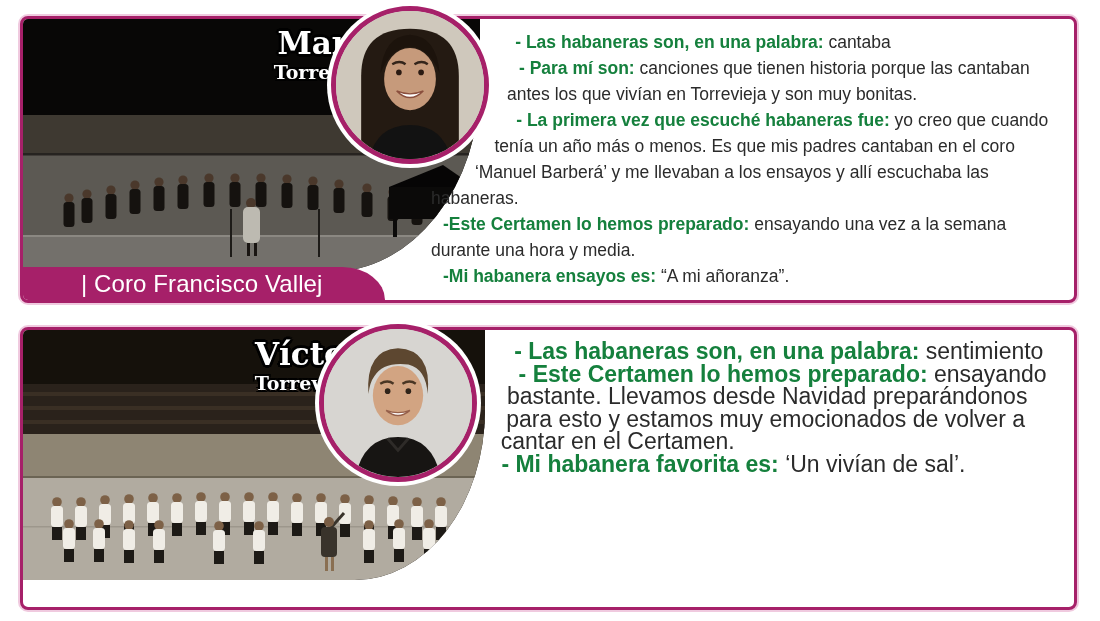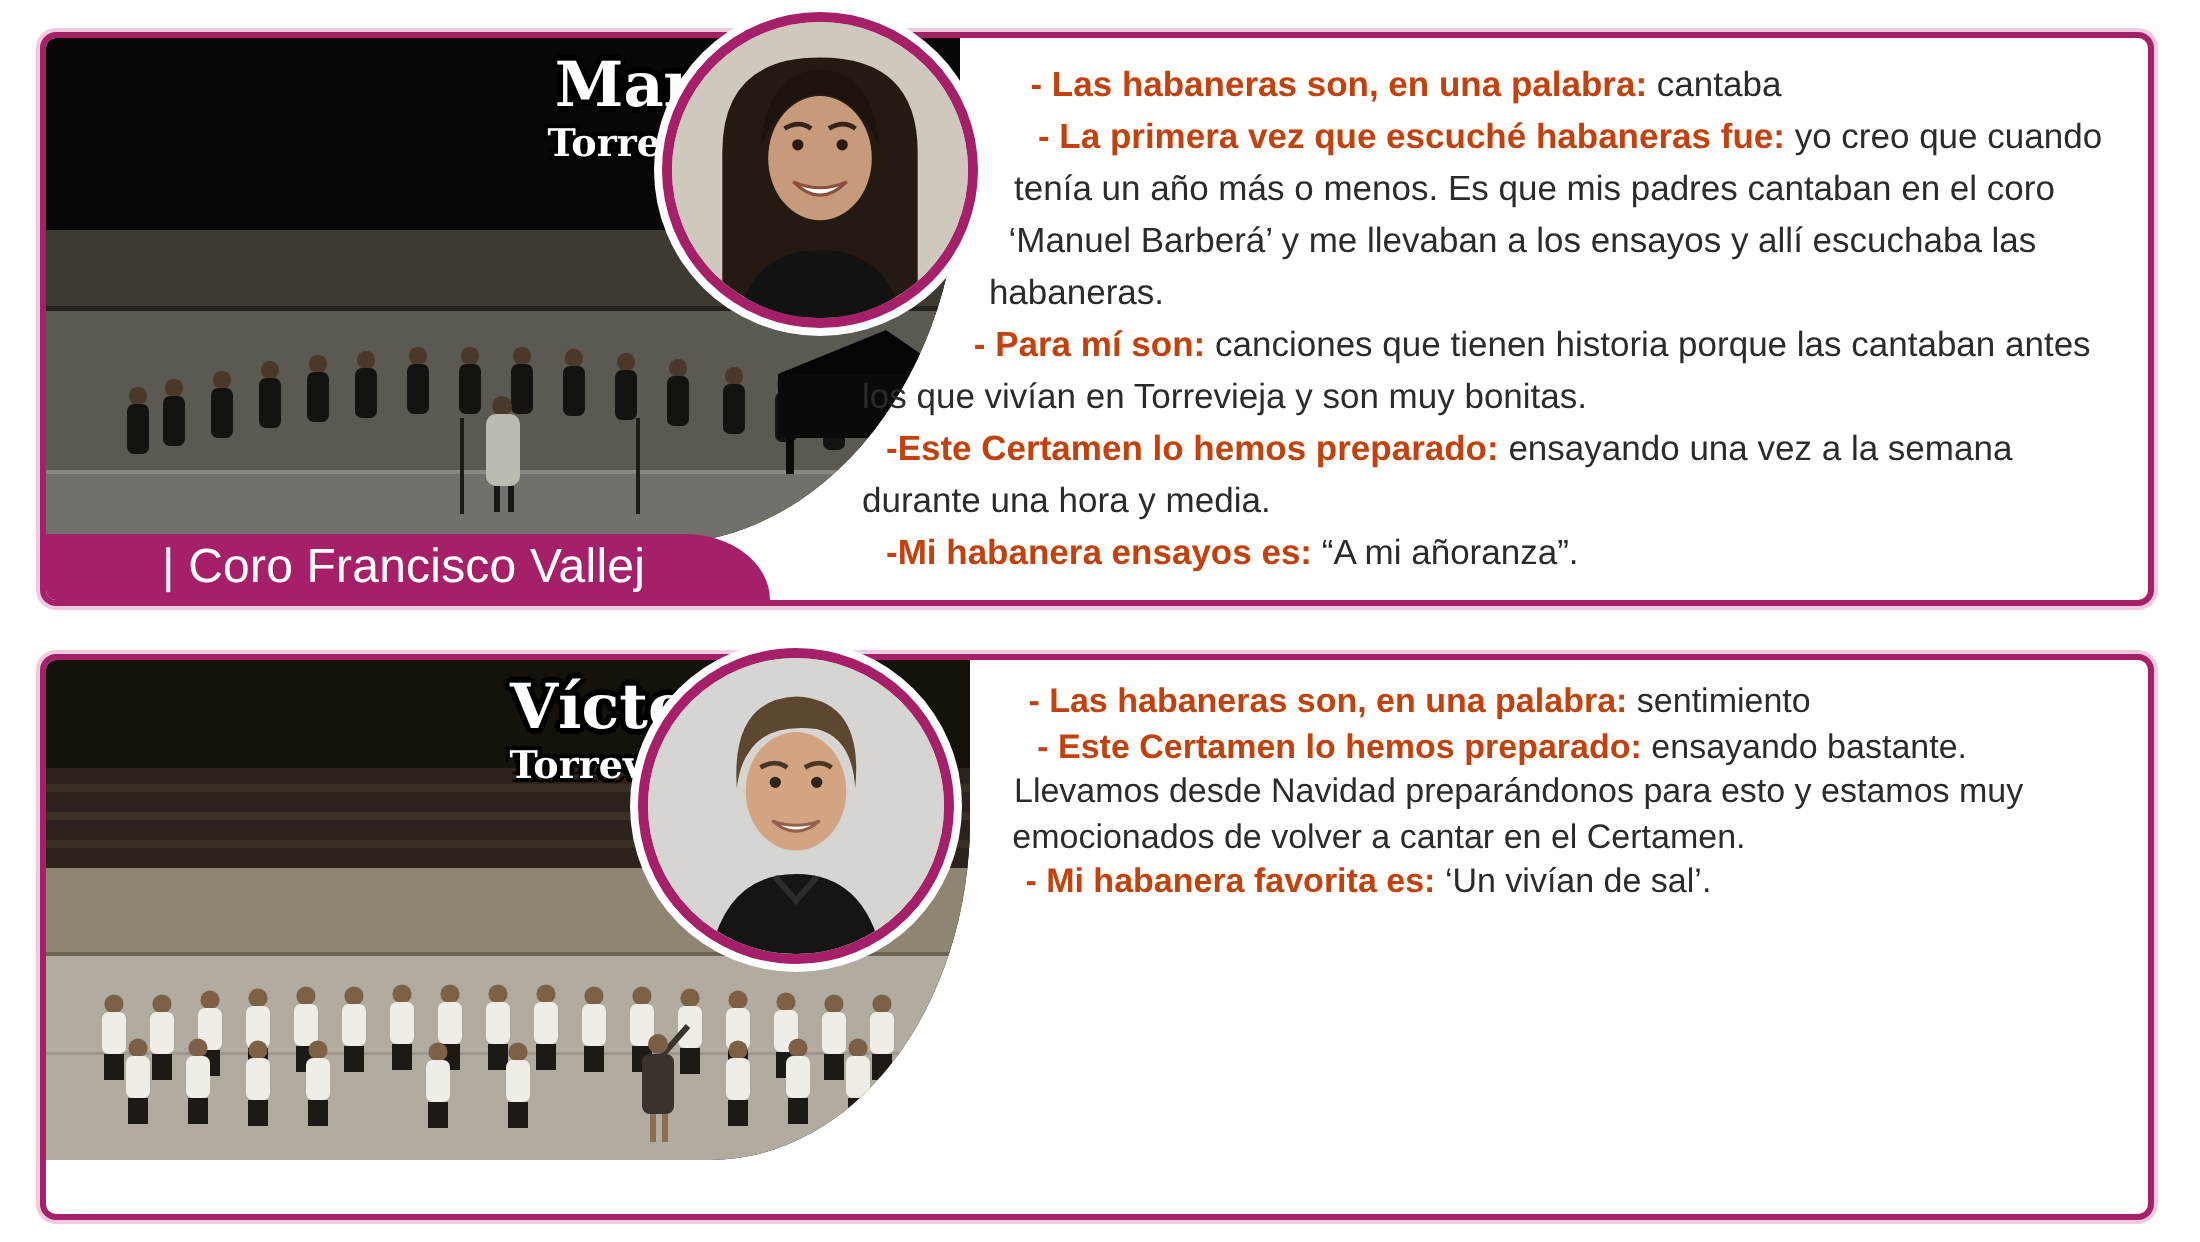--- a/index.html
+++ b/index.html
@@ -66,27 +66,27 @@
     border:5px solid var(--accent);box-shadow:0 0 0 4px #fff;
     overflow:hidden;z-index:6;background:#d5d2cc;
   }
   .panel-1 .portrait{left:308px;top:-13px}
   .panel-2 .portrait{left:296px;top:-6px}
   .portrait svg{display:block;width:100%;height:100%}
 
   
   .qa-block{position:absolute;left:408px;top:10px;right:16px;z-index:3;}
   .panel-1 .qa-block{font-size:17.5px;line-height:26px}
-  .panel-2 .qa-block{font-size:17px;line-height:22.5px}
+  .panel-2 .qa-block{font-size:23px;line-height:22.5px}
   .wrap-spacer{
     float:left;width:88px;height:150px;
     shape-outside:circle(100px at -30px 54px);shape-margin:6px;
   }
   .qa-block p{text-indent:12px}
-  .qa-block b{font-weight:bold;color:#c2410c}
+  .qa-block b{font-weight:bold;color:#15803d}
 </style>
 </head>
 <body>
 
 <div class="page">
 
   <section class="panel panel-1">
 
     <div class="photo">
       <svg viewBox="0 0 457 253" preserveAspectRatio="none">
@@ -147,22 +147,22 @@
         <circle cx="42.5" cy="41.5" r="1.9" fill="#2a1a12"></circle>
         <circle cx="57.5" cy="41.5" r="1.9" fill="#2a1a12"></circle>
         <path d="M41 54 Q50 63 59 54 Q50 58 41 54 Z" fill="#fff" stroke="#8a4f3d" stroke-width="1"></path>
         <path d="M22 100 Q28 77 50 77 Q72 77 78 100 Z" fill="#121212"></path>
       </svg>
     </div>
 
     <div class="qa-block">
       <div class="wrap-spacer"></div>
       <p><b>- Las habaneras son, en una palabra:</b> <span>cantaba</span></p>
+      <p><b>- Para mí son:</b> <span>canciones que tienen historia porque las cantaban antes los que vivían en Torrevieja y son muy bonitas.</span></p>
       <p><b>- La primera vez que escuché habaneras fue:</b> <span>yo creo que cuando tenía un año más o menos. Es que mis padres cantaban en el coro ‘Manuel Barberá’ y me llevaban a los ensayos y allí escuchaba las habaneras.</span></p>
-      <p><b>- Para mí son:</b> <span>canciones que tienen historia porque las cantaban antes los que vivían en Torrevieja y son muy bonitas.</span></p>
       <p><b>-Este Certamen lo hemos preparado:</b> <span>ensayando una vez a la semana durante una hora y media.</span></p>
       <p><b>-Mi habanera ensayos es:</b> <span>“A mi añoranza”.</span></p>
     </div>
   </section>
 
   <section class="panel panel-2">
 
     <div class="photo">
       <svg viewBox="0 0 462 250" preserveAspectRatio="none">
         <rect width="462" height="250" fill="#15110b"></rect>

